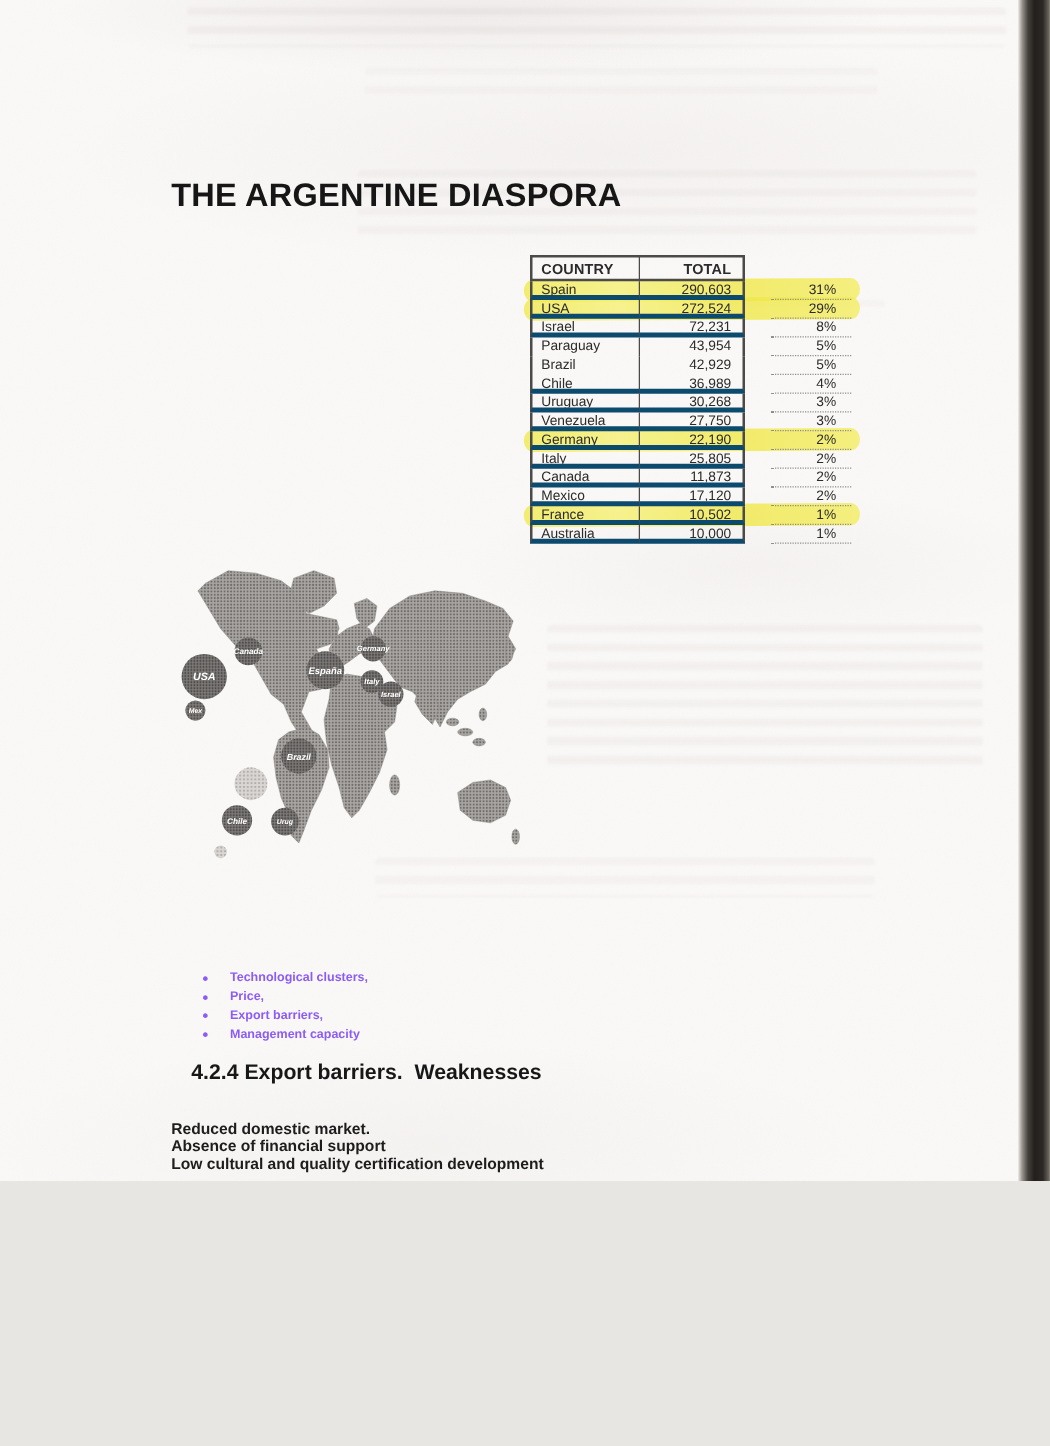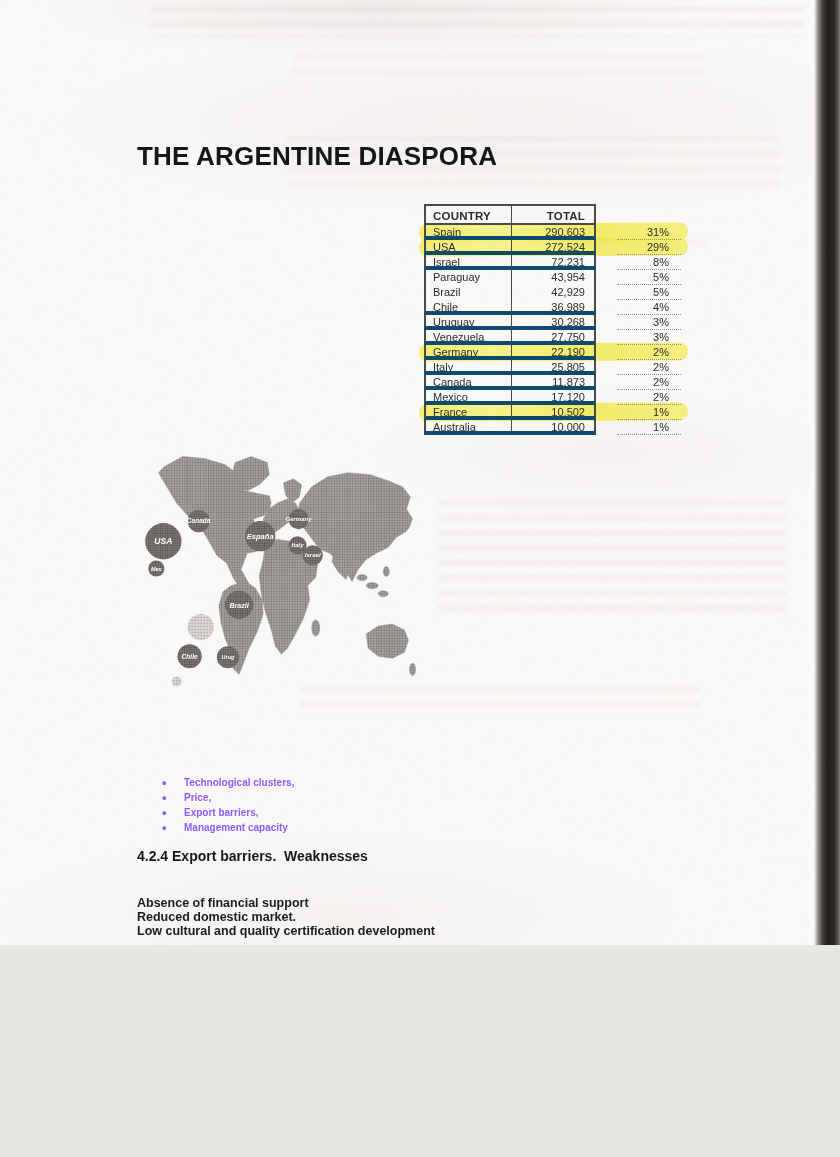--- a/index.html
+++ b/index.html
@@ -71,22 +71,22 @@
 
   
   .map{position:absolute;left:118px;top:440px;z-index:3;}
   .bubble-label{fill:#ffffff;font-family:"Liberation Sans",sans-serif;font-style:italic;
     font-weight:700;text-anchor:middle;}
 
   
   .bullets{position:absolute;left:184px;top:775px;z-index:3;}
   .bullet-item{position:relative;font-weight:700;font-size:10px;line-height:15px;color:#8b5cf6;}
   .bullet-item::before{content:"\2022";position:absolute;left:-22px;font-size:13px;}
-  .heading{position:absolute;left:137px;top:848px;margin:0;z-index:3;
-    font-size:14px;font-weight:700;color:#171717;white-space:pre-wrap;}
+  .heading{position:absolute;left:153px;top:848px;margin:0;z-index:3;
+    font-size:17px;font-weight:700;color:#171717;white-space:pre-wrap;}
   .para{position:absolute;left:137px;top:896px;z-index:3;}
   .para-line{font-weight:700;font-size:12.5px;line-height:14px;color:#1d1d1d;white-space:pre-wrap;}
 
   .pagenum{position:absolute;left:0;top:1006px;width:816px;text-align:center;z-index:3;
     font-family:"Liberation Serif", serif;font-size:16px;color:#8b5cf6;}
 </style>
 </head>
 <body>
 
 <div class="page">
@@ -266,21 +266,21 @@
   <div class="bullets">
     <div class="bullet-item">Technological clusters,</div>
     <div class="bullet-item">Price,</div>
     <div class="bullet-item">Export barriers,</div>
     <div class="bullet-item">Management capacity</div>
   </div>
 
   <h2 class="heading">4.2.4 Export barriers.  Weaknesses</h2>
 
   <div class="para">
+    <div class="para-line">Reduced domestic market.</div>
     <div class="para-line">Absence of financial support</div>
-    <div class="para-line">Reduced domestic market.</div>
     <div class="para-line">Low cultural and quality certification development</div>
   </div>
 
   <div class="pagenum">84</div>
 
   <div class="scan-edge"></div>
 </div>
 
 </body></html>

